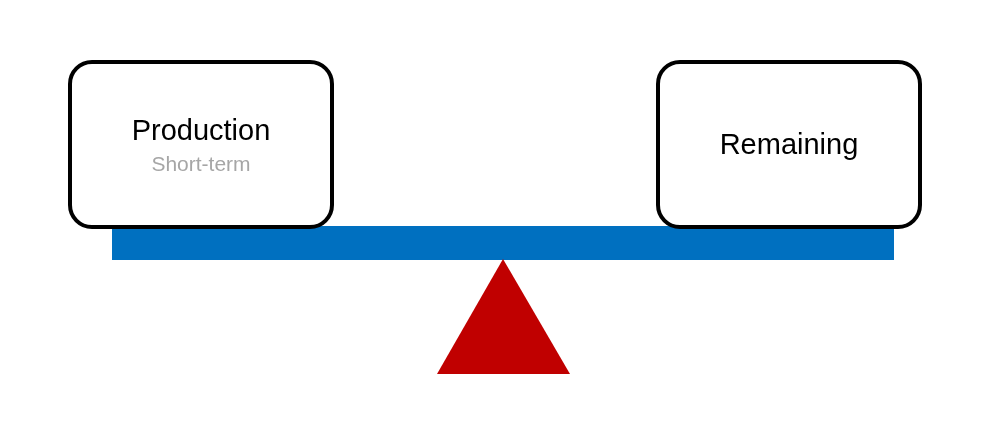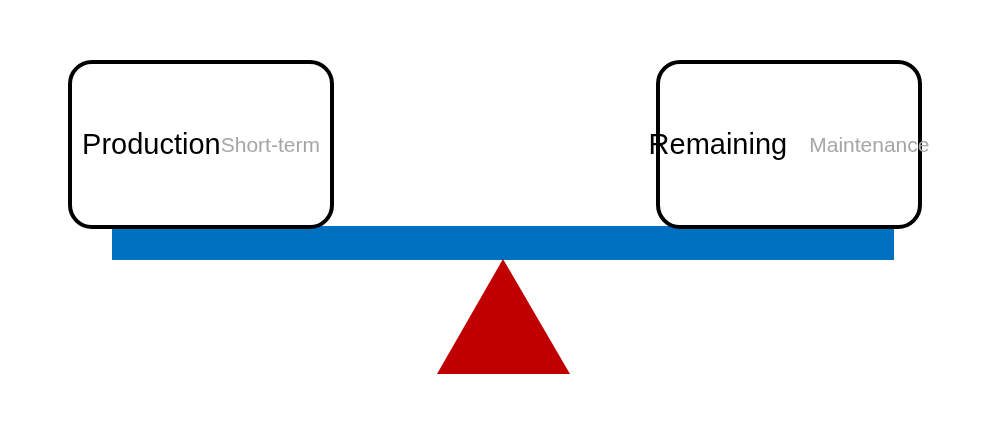--- a/index.html
+++ b/index.html
@@ -10,21 +10,21 @@
     }
     .beam {
       position: absolute; left: 112px; top: 226px; width: 782px; height: 34px;
       background: #0070C0;
     }
     .fulcrum { position: absolute; left: 437px; top: 259px; width: 133px; height: 115px; }
     .box {
       position: absolute; top: 60px; width: 258px; height: 161px;
       border: 4px solid #000; border-radius: 24px; background: #fff;
       box-sizing: content-box;
-      display: flex; flex-direction: row; align-items: center; justify-content: center;
+      display: flex; flex-direction: column; align-items: center; justify-content: center;
       text-align: center;
     }
     .box.left { left: 68px; }
     .box.right { left: 656px; gap: 22px; }
     .title-line {
       font-size: 29px; line-height: 37px; color: #000; white-space: nowrap;
     }
     .subtitle {
       font-size: 21px; line-height: 28px; color: #A6A6A6; margin-top: 1px; white-space: nowrap;
     }
@@ -39,15 +39,14 @@
     <polygon points="66,0 133,115 0,115" fill="#C00000"></polygon>
   </svg>
 
   <div class="box left">
     <div class="title-line">Production</div>
     <div class="subtitle">Short-term</div>
   </div>
 
   <div class="box right">
     <div class="title-line">Remaining</div>
-    <div class="subtitle">Maintenance</div>
   </div>
 </div>
 
 </body></html>

